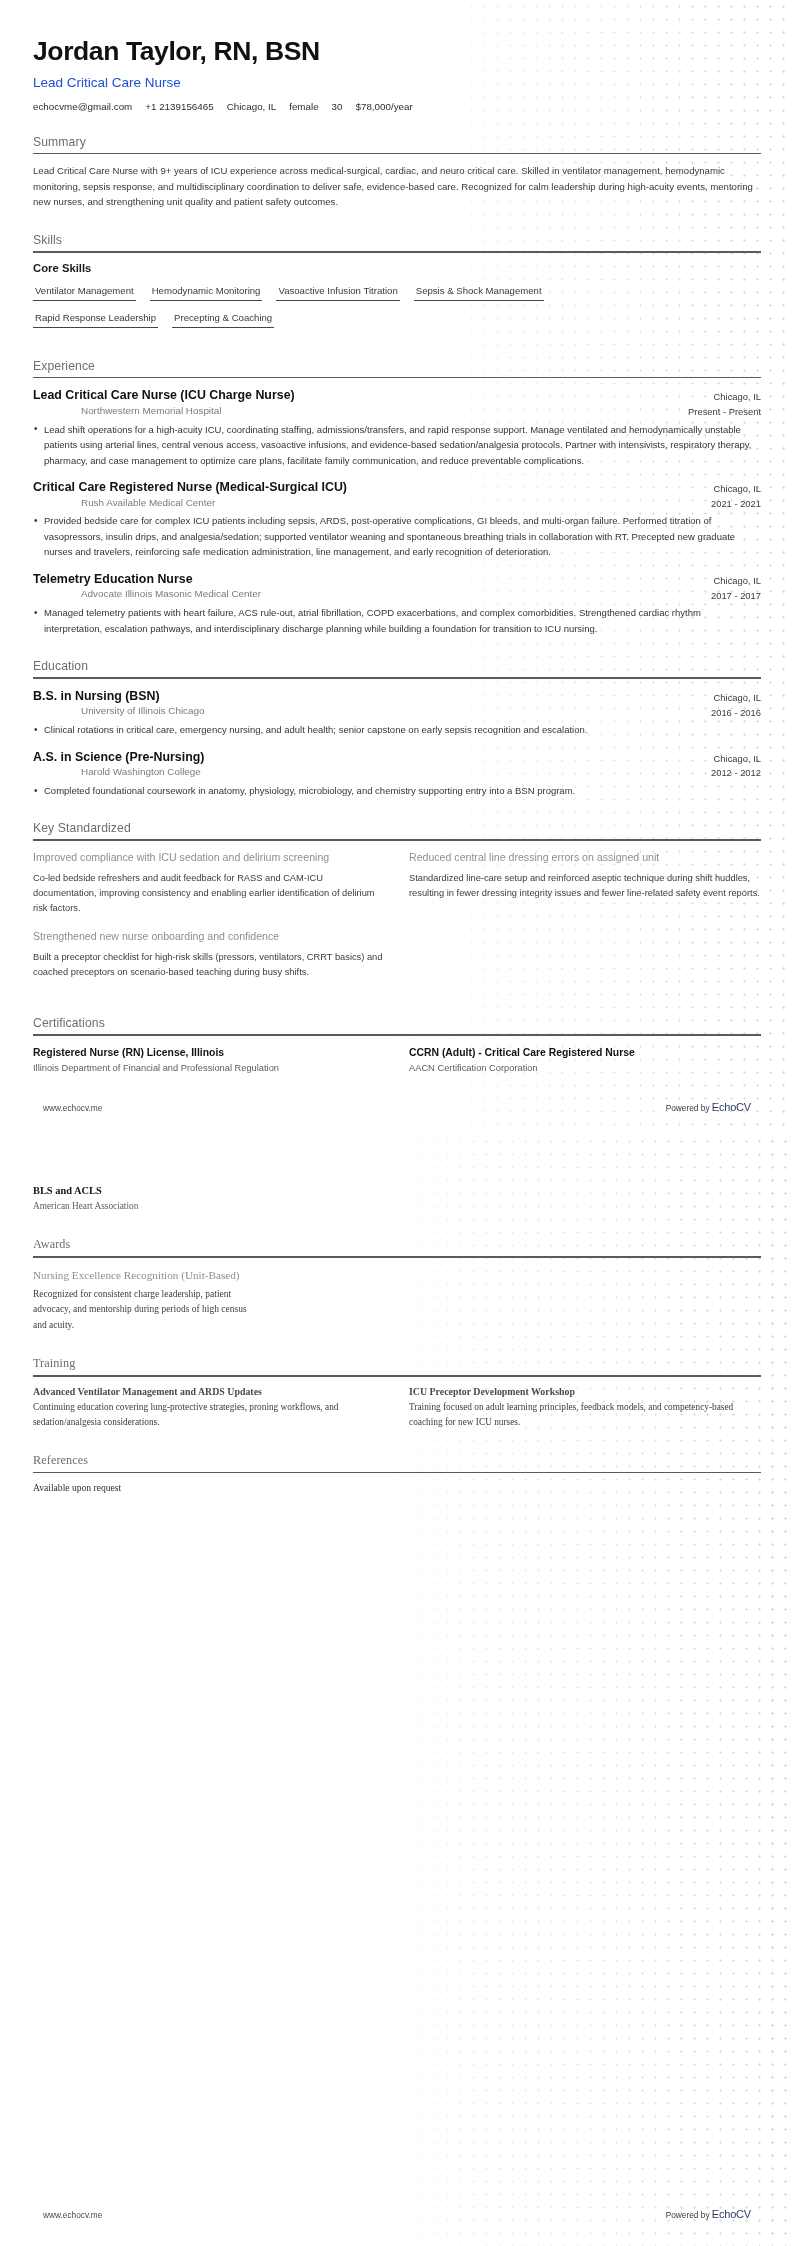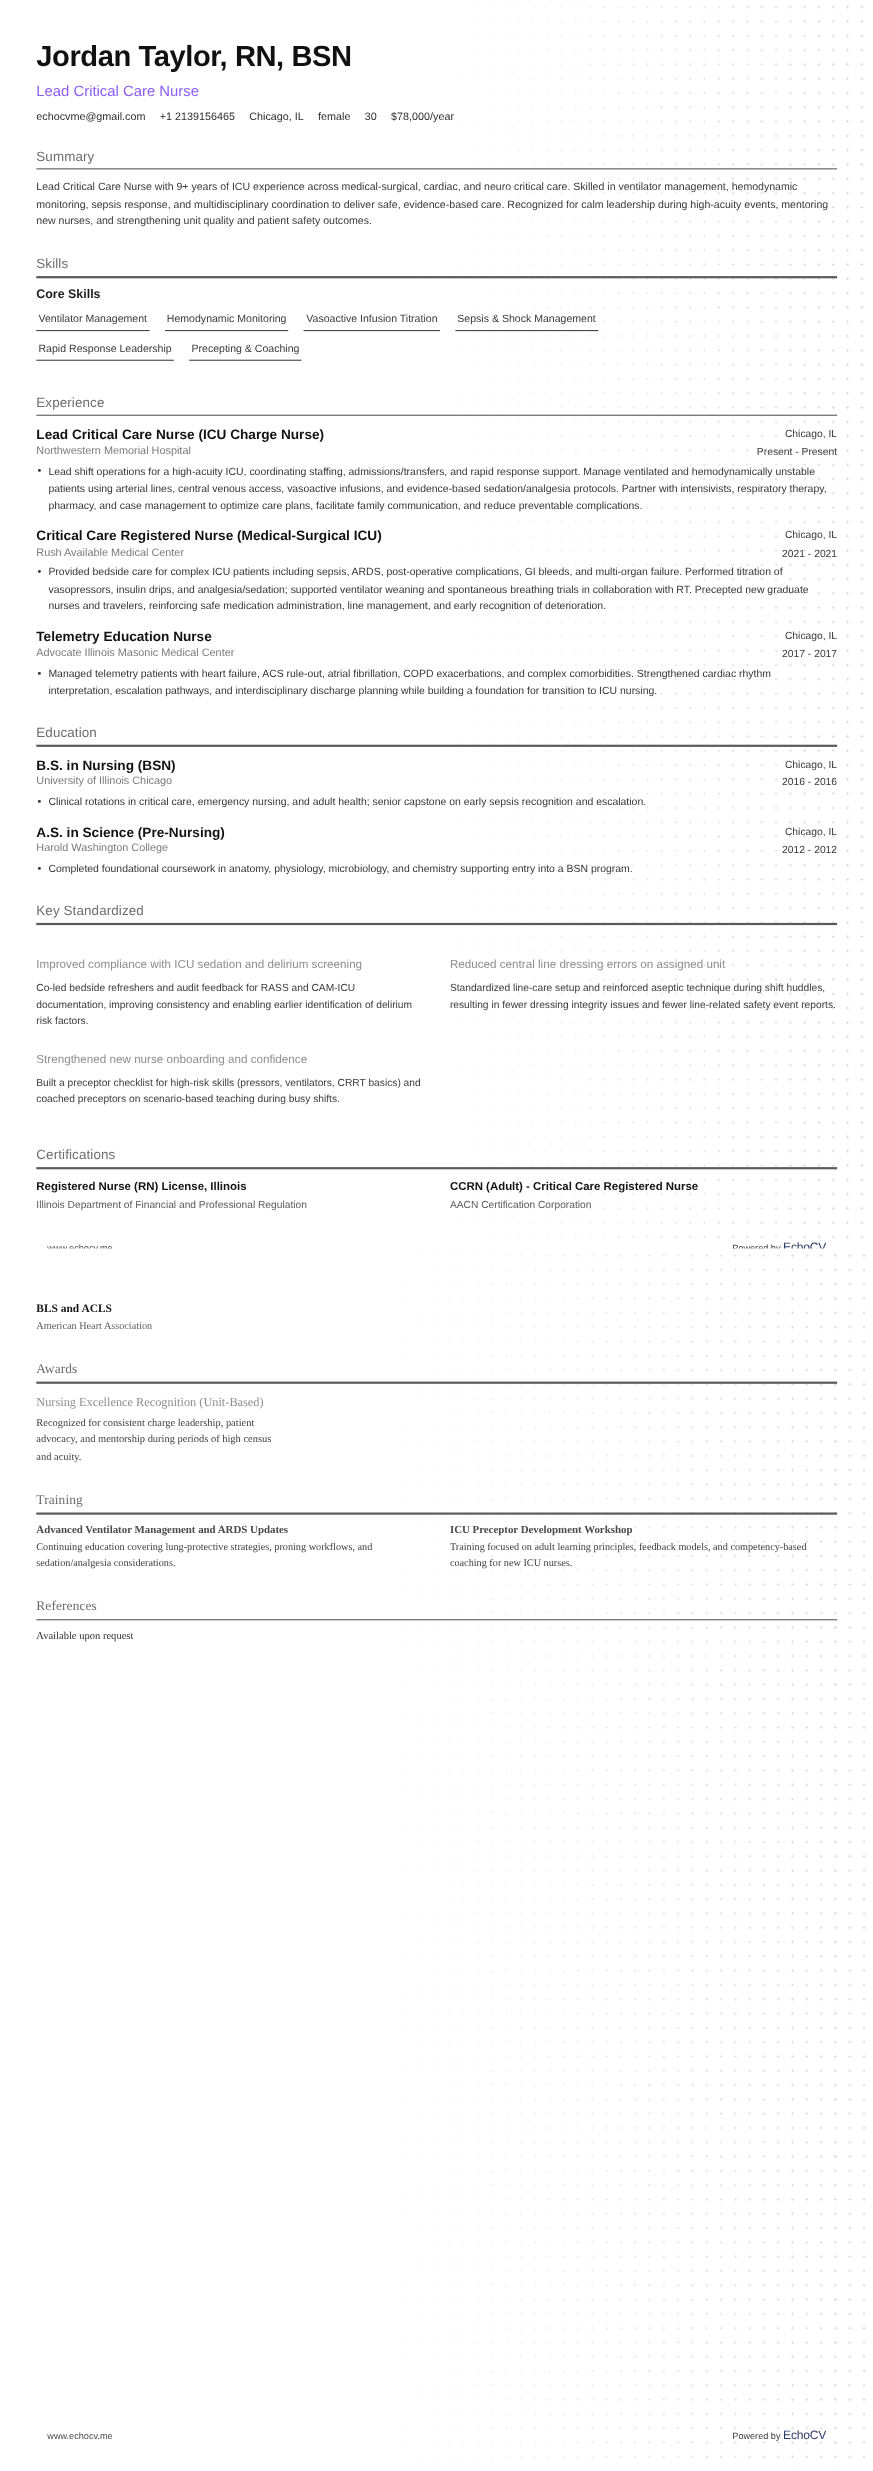--- a/index.html
+++ b/index.html
@@ -51,21 +51,21 @@
   .name {
     font-size: 26.5px;
     font-weight: 700;
     letter-spacing: -0.4px;
     color: #111111;
     line-height: 1.2;
   }
   .role {
     margin-top: 7px;
     font-size: 13.5px;
-    color: #8b5cf6;
+    color: #1d4ed8;
     font-weight: 400;
   }
   .contact {
     margin-top: 11px;
     font-size: 9.8px;
     color: #2f2f2f;
     display: flex;
     flex-wrap: wrap;
     gap: 0 13px;
     text-align: right;
@@ -116,33 +116,34 @@
     margin-bottom: 8px;
     white-space: nowrap;
   }
 
   
   .entry { margin-bottom: 11px; }
   .entry:last-child { margin-bottom: 2px; }
   .entry-head {
     display: flex;
     justify-content: space-between;
-    align-items: flex-start;
+    align-items: flex-end;
     gap: 12px;
   }
   .entry-title {
     font-size: 12.4px;
     font-weight: 700;
     color: #111111;
     line-height: 1.35;
   }
   .entry-sub {
     font-size: 9.9px;
     color: #7b7b7b;
     line-height: 1.5;
+    margin-left: 48px;
   }
   .entry-right {
     font-size: 9.4px;
     color: #3a3a3a;
     white-space: nowrap;
     text-align: right;
     line-height: 1.45;
   }
   ul.bullets {
     list-style: none;
@@ -177,21 +178,21 @@
     color: #8e8e8e;
     line-height: 1.5;
     margin-bottom: 5px;
     font-weight: 400;
   }
   .ach-body {
     font-size: 9.3px;
     line-height: 1.62;
     color: #3c3c3c;
   }
-  .ach-item { margin-bottom: 13px; margin-top: 20px; }
+  .ach-item { margin-bottom: 13px; }
 
   .cert-title {
     font-size: 10.4px;
     font-weight: 700;
     color: #141414;
     line-height: 1.45;
   }
   .cert-sub {
     font-size: 9.3px;
     color: #5c5c5c;

